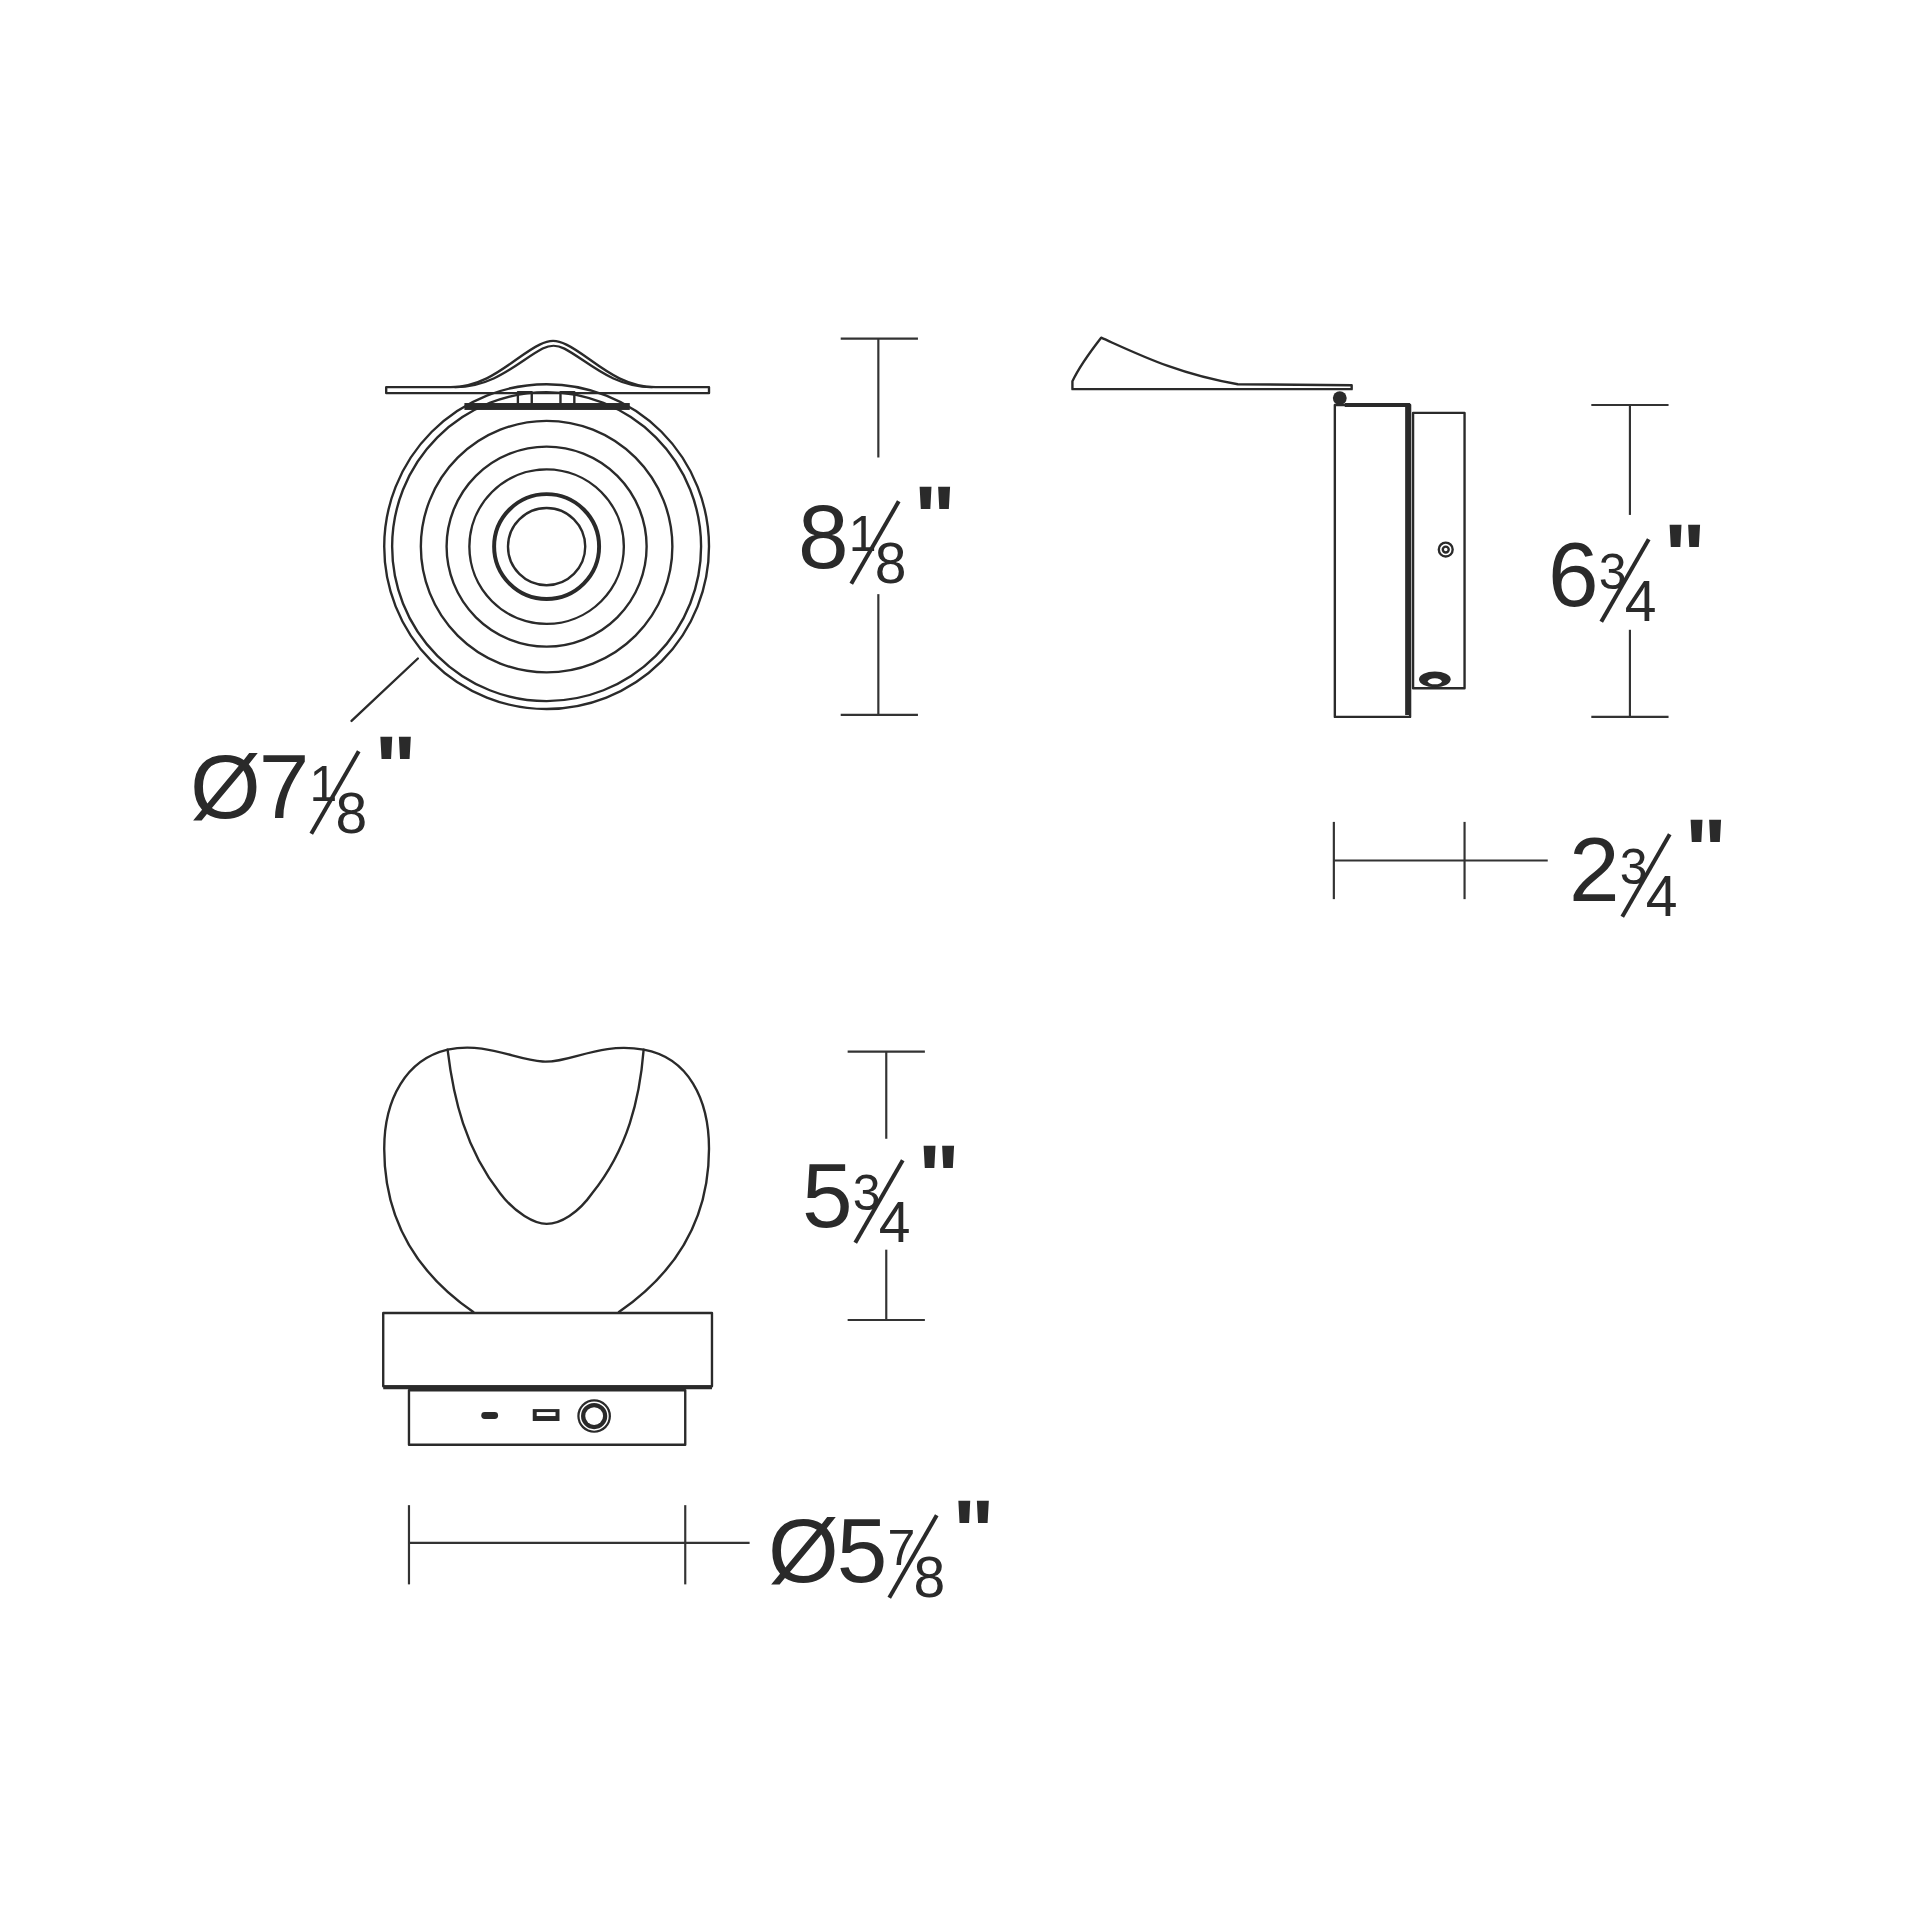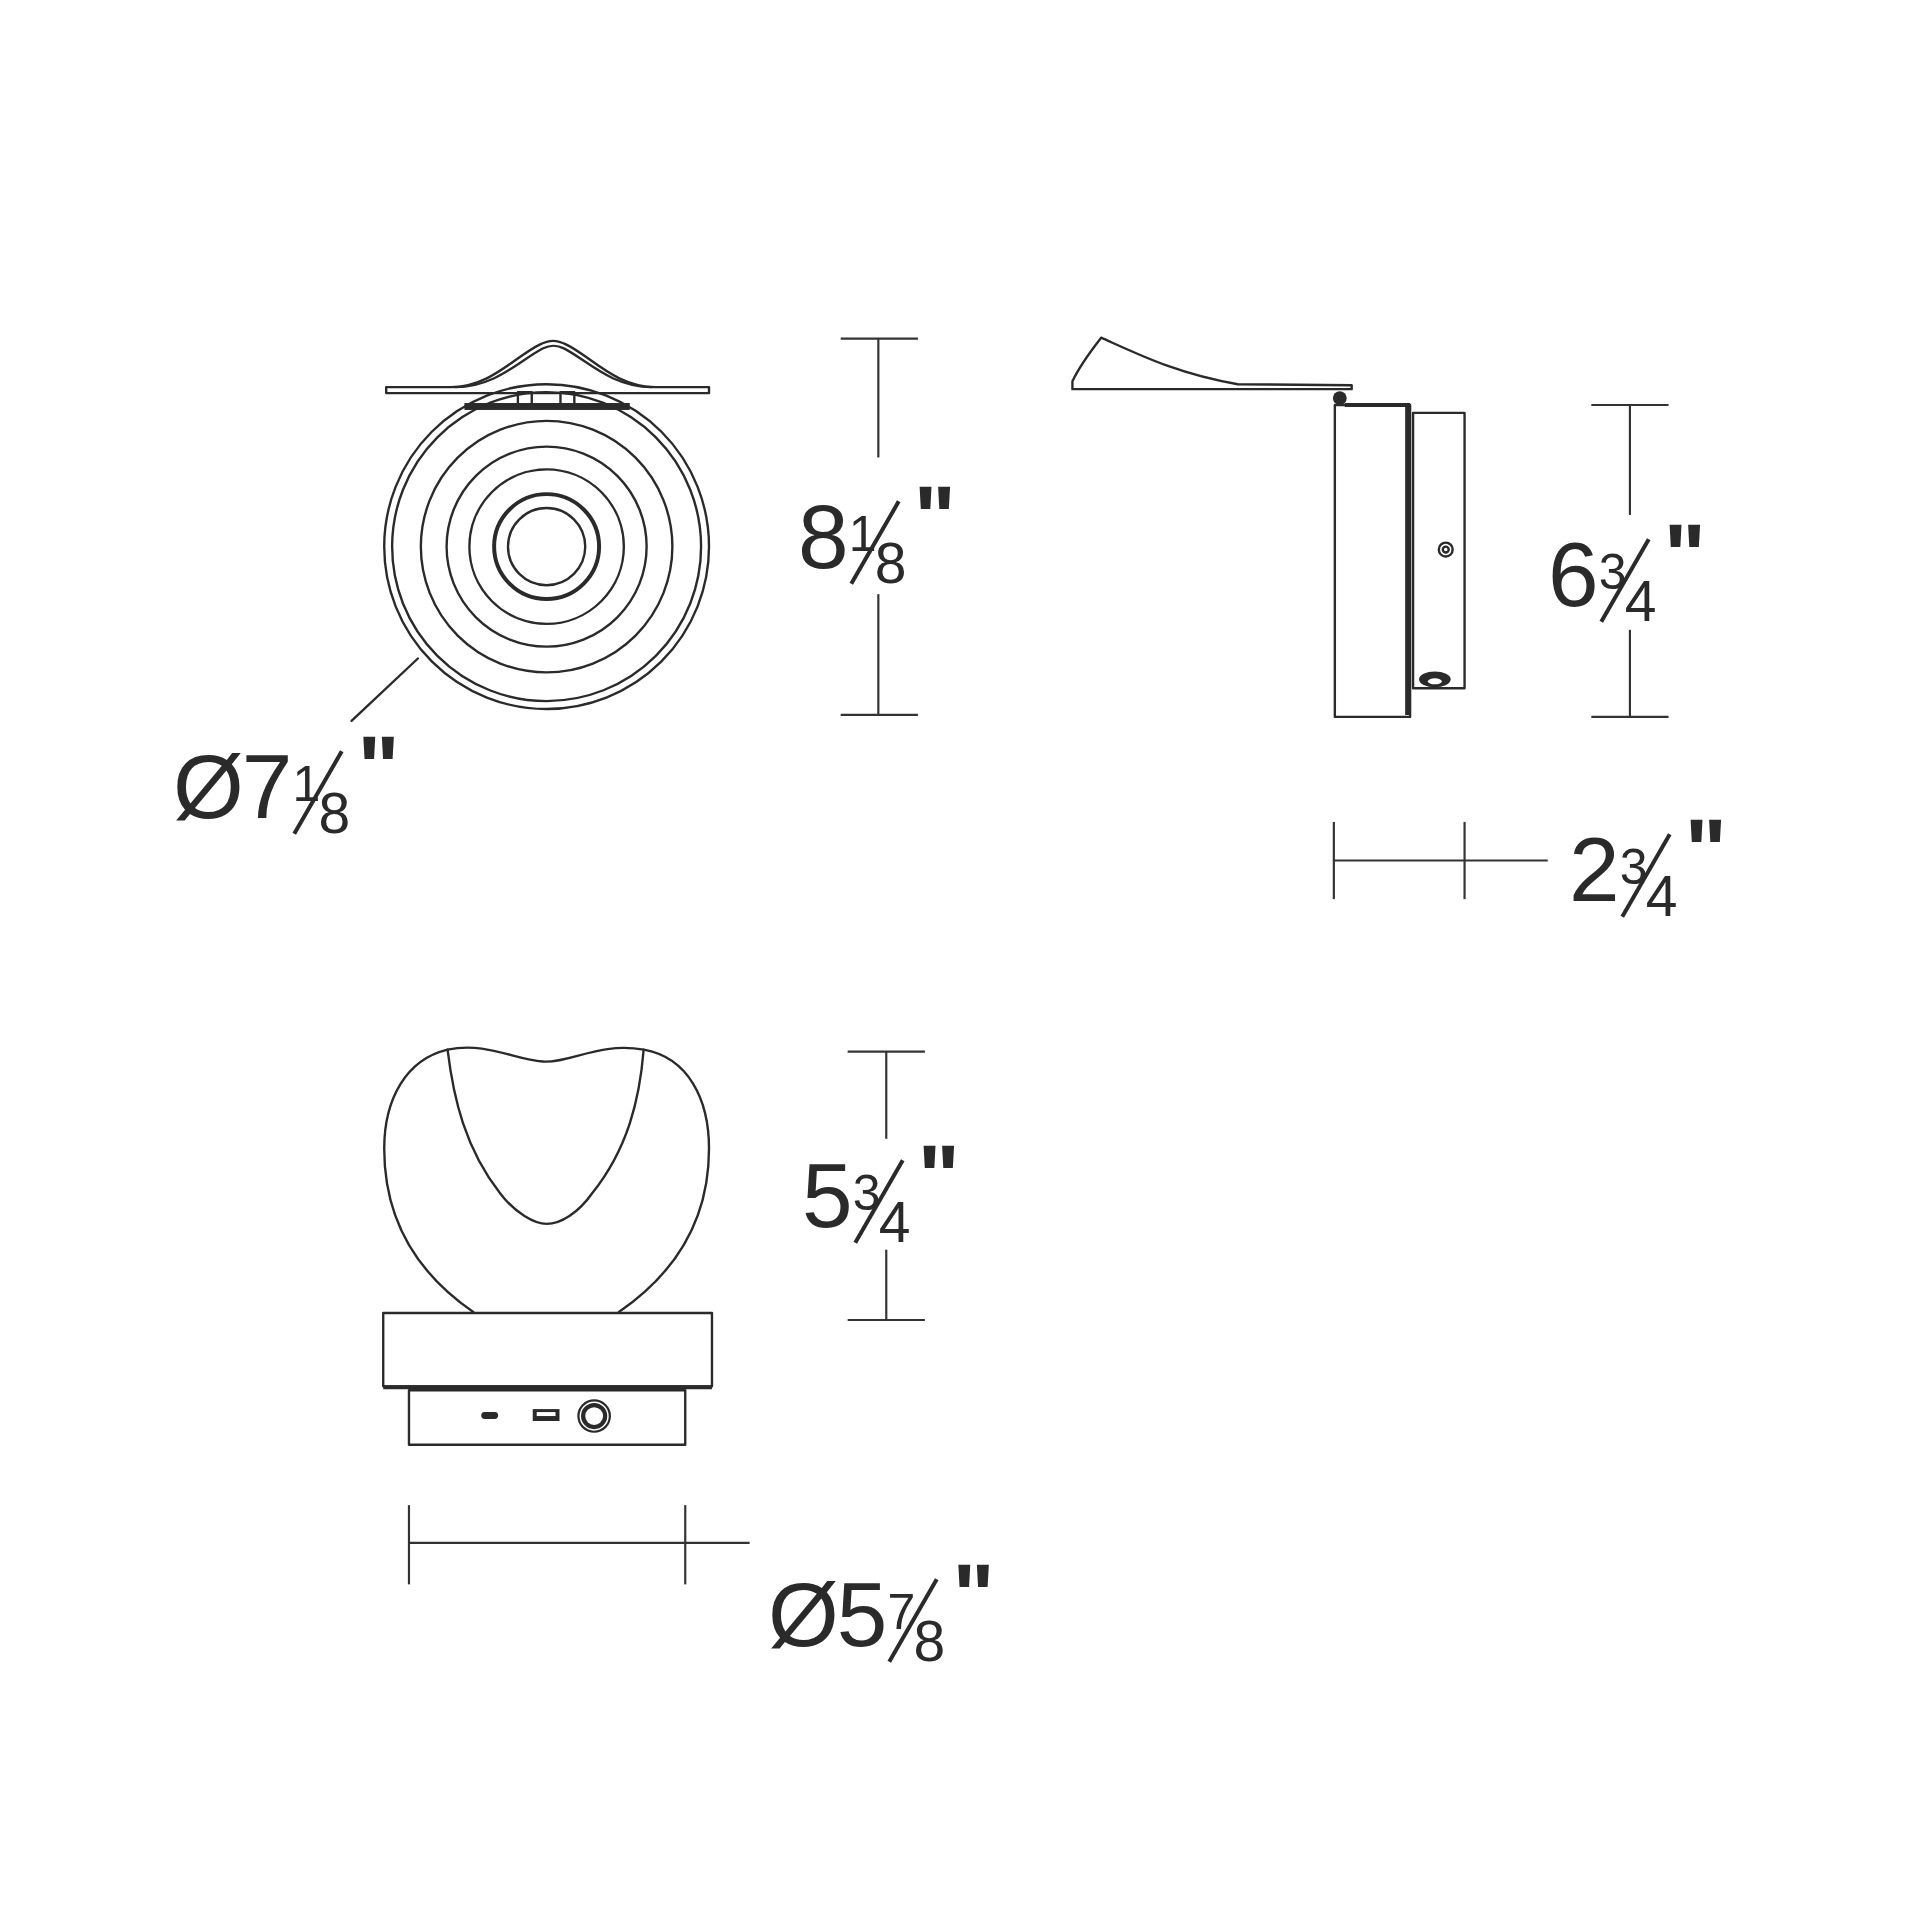--- a/index.html
+++ b/index.html
@@ -96,36 +96,36 @@
     <line class="dim" x1="856" y1="1333" x2="934" y2="1333"></line>
   </g>
 
   <g>
     <line class="dim" x1="413" y1="1520" x2="413" y2="1600"></line>
     <line class="dim" x1="692" y1="1520" x2="692" y2="1600"></line>
     <line class="dim" x1="413" y1="1558" x2="757" y2="1558"></line>
   </g>
 </svg>
 
-<div class="label" style="left:173px; top:741px;">
+<div class="label" style="left:190px; top:741px;">
   <span class="whole">Ø</span><span class="whole">7</span><span class="frac"><span class="num">1</span><span class="bar"></span><span class="den">8</span></span><span class="inch">"</span>
 </div>
 
 <div class="label" style="left:798px; top:491px;">
   <span class="whole">8</span><span class="frac"><span class="num">1</span><span class="bar"></span><span class="den">8</span></span><span class="inch">"</span>
 </div>
 
 <div class="label" style="left:1548px; top:529px;">
   <span class="whole">6</span><span class="frac"><span class="num">3</span><span class="bar"></span><span class="den">4</span></span><span class="inch">"</span>
 </div>
 
 <div class="label" style="left:1569px; top:824px;">
   <span class="whole">2</span><span class="frac"><span class="num">3</span><span class="bar"></span><span class="den">4</span></span><span class="inch">"</span>
 </div>
 
 <div class="label" style="left:802px; top:1150px;">
   <span class="whole">5</span><span class="frac"><span class="num">3</span><span class="bar"></span><span class="den">4</span></span><span class="inch">"</span>
 </div>
 
-<div class="label" style="left:768px; top:1569px;">
+<div class="label" style="left:768px; top:1505px;">
   <span class="whole">Ø</span><span class="whole">5</span><span class="frac"><span class="num">7</span><span class="bar"></span><span class="den">8</span></span><span class="inch">"</span>
 </div>
 
 
 </body></html>

